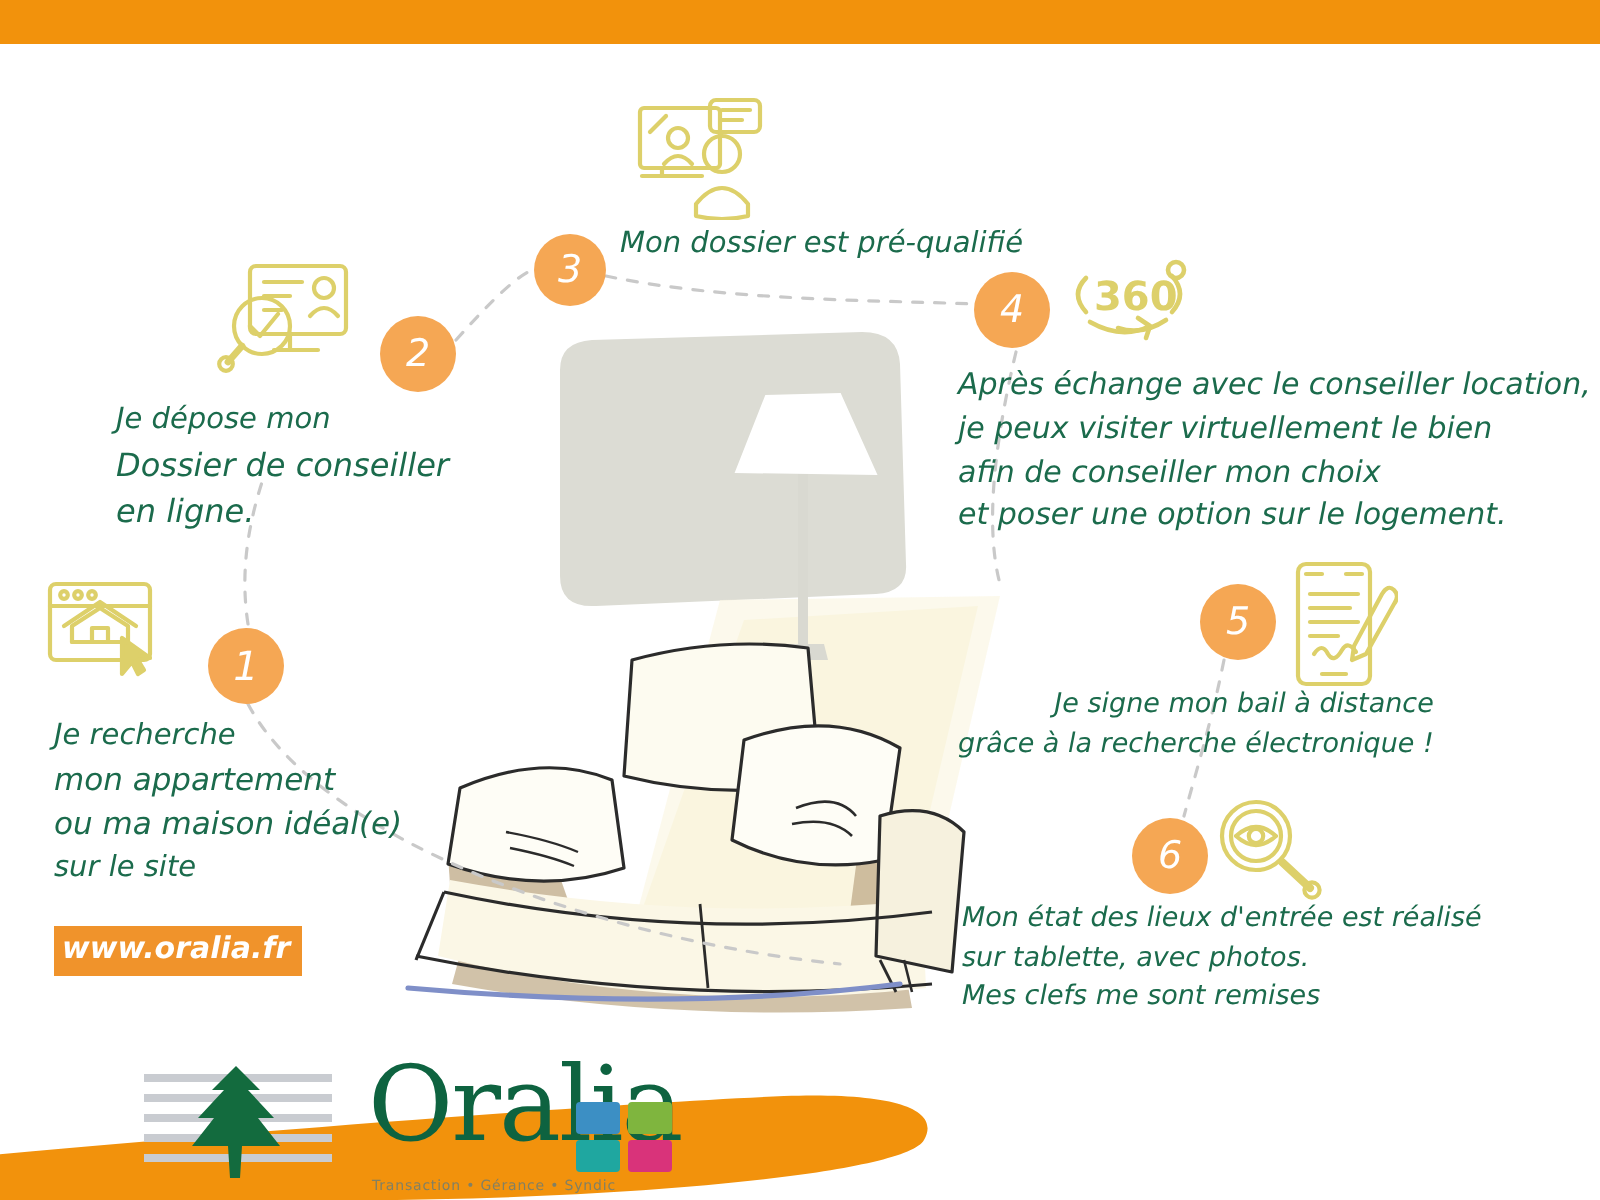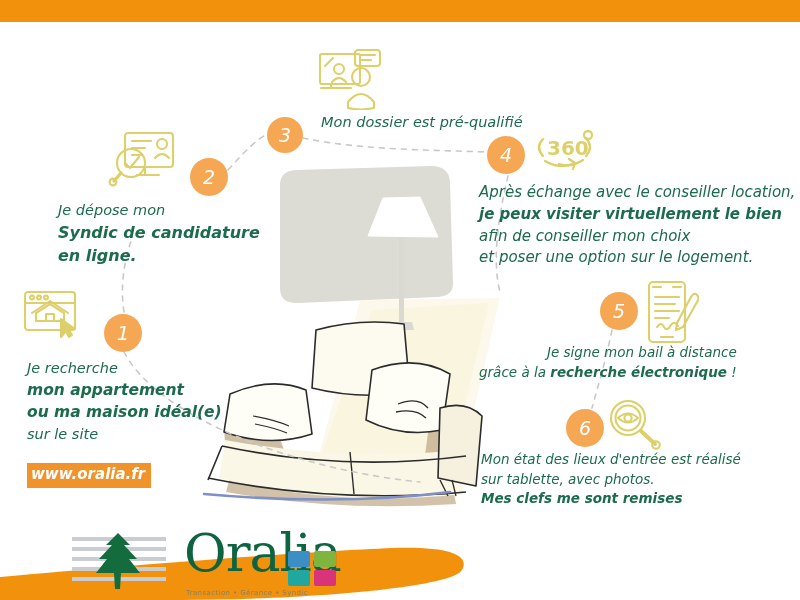--- a/index.html
+++ b/index.html
@@ -50,24 +50,24 @@
 
   
   .txt{
     position:absolute;z-index:7;
     color:#1B6B4C;
     font-family:"DejaVu Sans", sans-serif;
     font-style:italic;
     line-height:1.45;
     white-space:nowrap;
   }
-  .txt .b{font-weight:bold;}
+  .txt .b{font-weight:normal;}
   .t1{left:27px;top:358px;font-size:14.5px;}
   .t2{left:58px;top:200px;font-size:14.5px;}
-  .t3{left:310px;top:112px;font-size:14.5px;margin-left:11px;}
+  .t3{left:310px;top:112px;font-size:14.5px;}
   .t4{left:479px;top:182px;font-size:15px;}
   .t5{left:479px;top:343px;font-size:13.5px;text-align:right;}
   .t6{left:481px;top:450px;font-size:13.5px;}
 
   .t1 .l2,.t1 .l3{font-size:15.5px;}
   .t2 .l2,.t2 .l3{font-size:16px;}
 
   .urlchip{
     display:inline-block;
     background:#F0932B;color:#ffffff;
@@ -247,21 +247,21 @@
   <div class="txt t1">
     <div class="l1">Je recherche</div>
     <div class="l2 b">mon appartement</div>
     <div class="l3 b">ou ma maison idéal(e)</div>
     <div class="l4">sur le site</div>
     <span class="urlchip">www.oralia.fr</span>
   </div>
 
   <div class="txt t2">
     <div class="l1">Je dépose mon</div>
-    <div class="l2 b">Syndic de candidature</div>
+    <div class="l2 b">Dossier de conseiller</div>
     <div class="l3 b">en ligne.</div>
   </div>
 
   <div class="txt t3">
     <div>Mon dossier est pré-qualifié</div>
   </div>
 
   <div class="txt t4">
     <div>Après échange avec le conseiller location,</div>
     <div class="b">je peux visiter virtuellement le bien</div>

